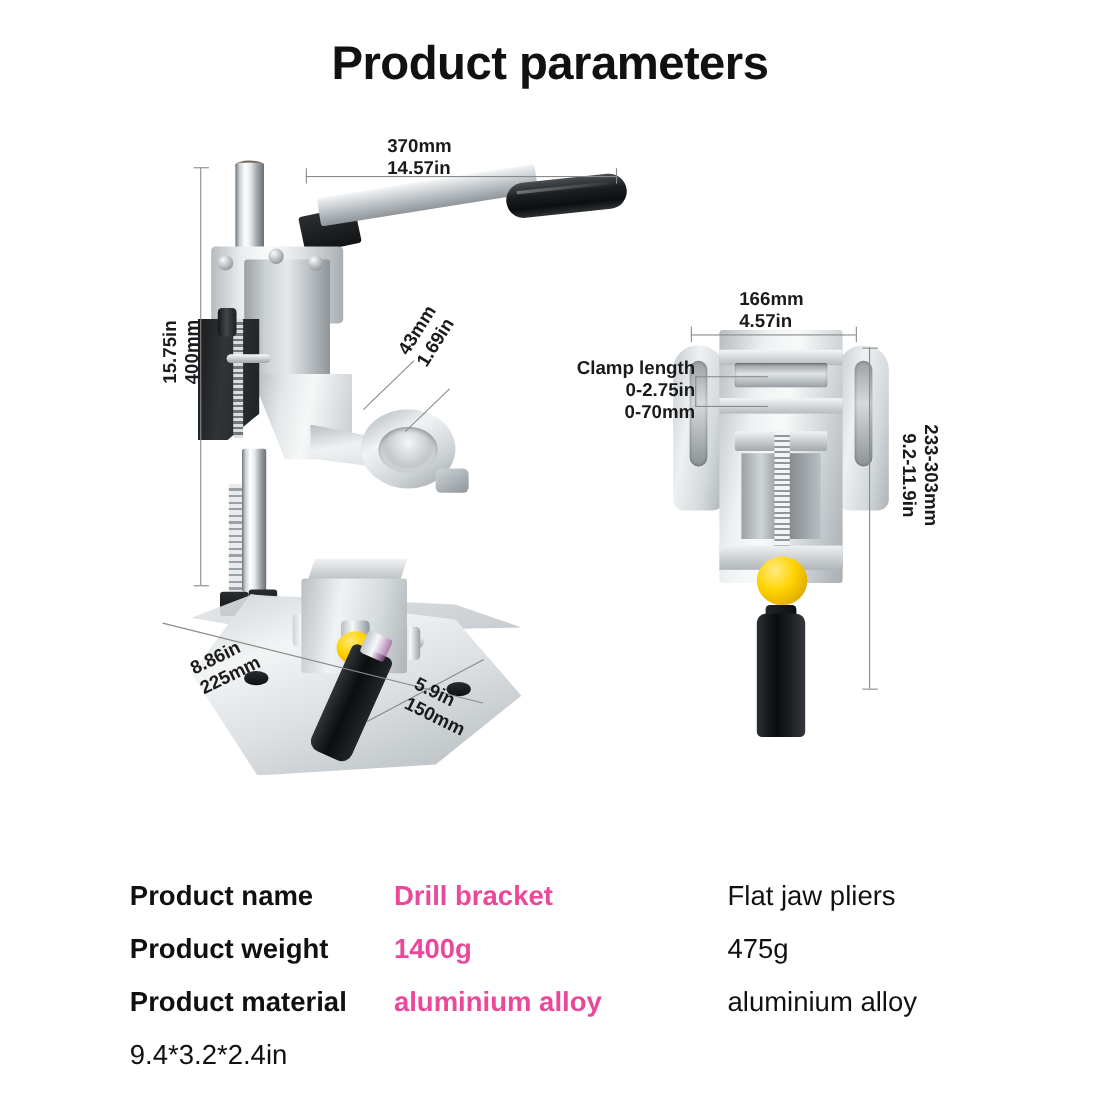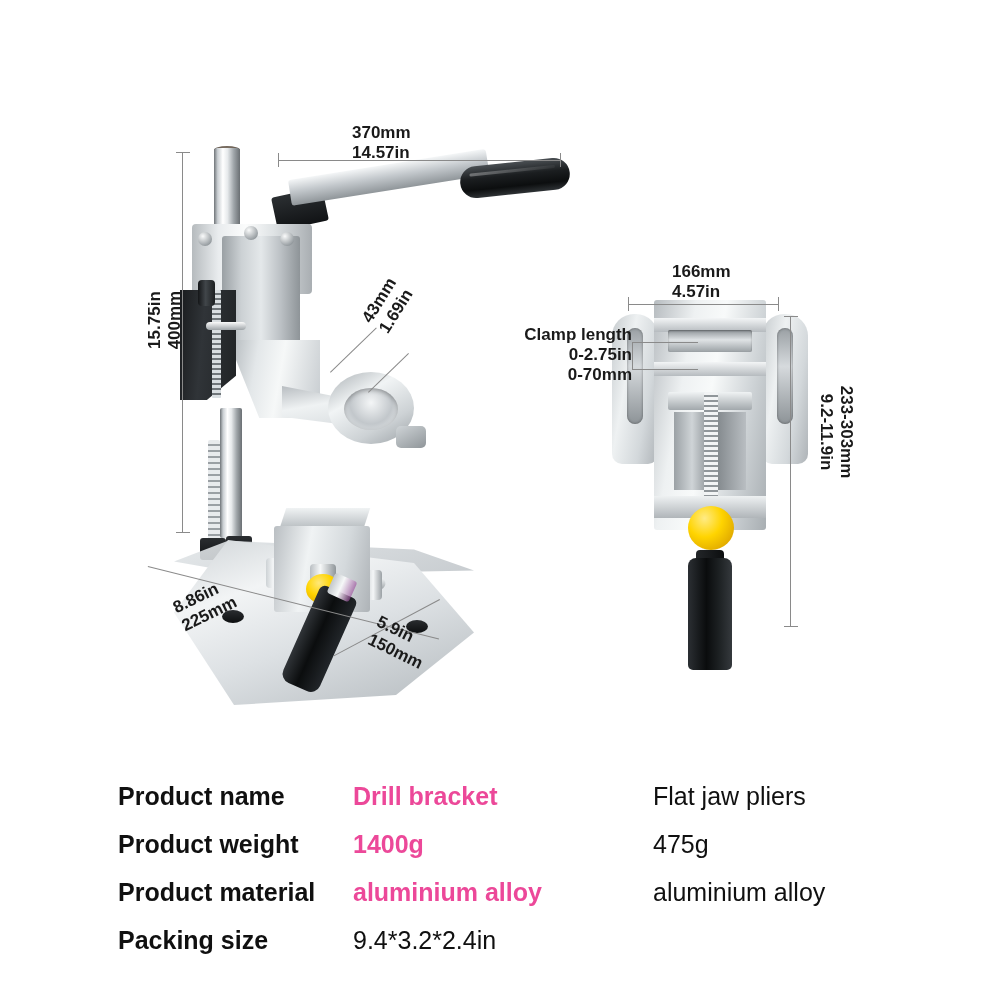--- a/index.html
+++ b/index.html
@@ -283,30 +283,31 @@
   .v-handle-neck {
     position: absolute; left: 84px; top: 250px; width: 28px; height: 18px;
     background: linear-gradient(90deg,#232629,#0c0e0f);
     border-radius: 4px 4px 0 0;
   }
 
   
   #spec-table {
     position: absolute; left: 118px; top: 782px; width: 820px;
   }
-  .srow { display: flex; align-items: flex-start; height: 48px; }
+  .srow { display: flex; align-items: flex-end; height: 48px; gap: 12px; }
   .c-label { width: 235px; font-size: 25px; font-weight: bold; color: #101010; }
   .c-v1    { width: 300px; font-size: 25px; font-weight: bold; color: #ec4899; }
   .c-v2    { width: 285px; font-size: 25px; font-weight: normal; color: #101010; }
 </style>
 </head>
 <body>
 
 <div id="page">
 
+  <div class="title">Product parameters</div>
 
   <div id="drill">
     <div class="post-top-cap"></div>
     <div class="post-top metal-col"></div>
 
     <div class="lever-base"></div>
     <div class="lever"></div>
     <div class="lever-grip"></div>
 
     <div class="head-block alum"></div>
@@ -436,18 +437,17 @@
       <div class="c-label">Product weight</div>
       <div class="c-v1">1400g</div>
       <div class="c-v2">475g</div>
     </div>
     <div class="srow">
       <div class="c-label">Product material</div>
       <div class="c-v1">aluminium alloy</div>
       <div class="c-v2">aluminium alloy</div>
     </div>
     <div class="srow">
-      <div class="c-label">Packing size</div>
       <div class="c-v2">9.4*3.2*2.4in</div>
     </div>
   </div>
 
 </div>
 
 </body></html>

